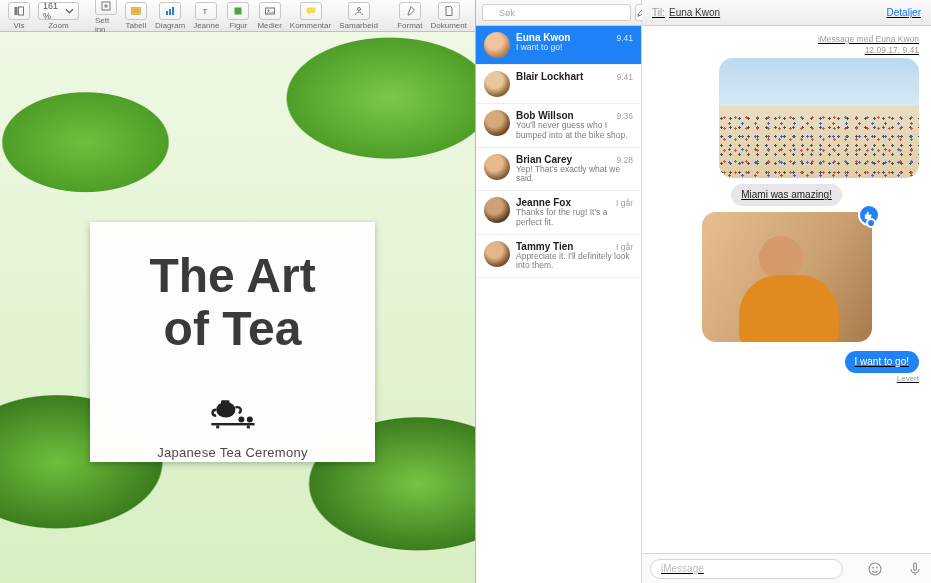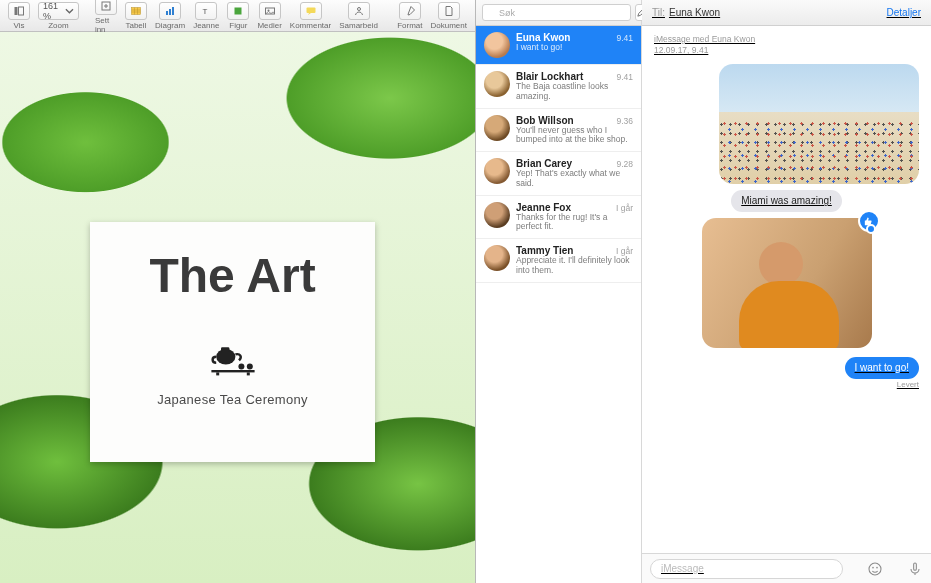--- a/index.html
+++ b/index.html
@@ -59,21 +59,21 @@
 .av4{background:radial-gradient(circle at 40% 35%, #e7b98c 35%, #845a33 70%);}
 .av5{background:radial-gradient(circle at 40% 35%, #cf9f76 35%, #5a3d22 70%);}
 .av6{background:radial-gradient(circle at 40% 35%, #e4b48a 35%, #7a5028 70%);}
 
 .msg-main { flex: 1; display: flex; flex-direction: column; text-decoration: underline; }
 .msg-header { height: 26px; background: linear-gradient(#fafafa,#ececec); border-bottom: 1px solid #d0d0d0; display: flex; align-items: center; padding: 0 10px; font-size: 10px; color: #555; }
 .msg-header .to-label { color: #999; margin-right: 4px; }
 .msg-header .details { margin-left: auto; color: #1476f1; cursor: default; }
 
 .thread { flex: 1; overflow: auto; padding: 8px 12px; background: #fff; display: flex; flex-direction: column; }
-.thread-meta { text-align: left; font-size: 8.5px; color: #9a9a9a; margin-bottom: 6px; line-height: 1.25; }
+.thread-meta { text-align: right; font-size: 8.5px; color: #9a9a9a; line-height: 1.25; }
 .bubble-row { display: flex; margin: 3px 0; }
 .bubble-row.out { justify-content: flex-end; }
 .bubble-row.in { justify-content: center; }
 .bubble { max-width: 200px; border-radius: 14px; padding: 5px 10px; font-size: 10px; line-height: 1.2; }
 .bubble.in { background: #e5e5ea; color: #222; }
 .bubble.out { background: #1f83f7; color: #fff; }
 .img-bubble { border-radius: 14px; overflow: hidden; width: 200px; }
 .img-bubble.beach { height: 120px; background:
   linear-gradient(to bottom, #bcd9ef 0%, #d6e8f4 40%, #e8ddc4 40%, #e0cfa8 100%);
   position: relative; }
@@ -215,20 +215,21 @@
           </svg>
         </div>
       <div class="tb-label">Dokument</div>
     </div>
   </div>
 
   <div class="pages-canvas">
     <div class="paper-card">
       <div class="paper-title">
         <span>The Art</span><br>
+        <span>of Tea</span>
       </div>
       <svg class="tea-icon" viewBox="0 0 100 60">
         <ellipse cx="38" cy="28" rx="16" ry="13" fill="#222"></ellipse>
         <rect x="30" y="12" width="14" height="7" rx="2" fill="#222"></rect>
         <path d="M54 24c8-2 12 4 6 10" fill="none" stroke="#222" stroke-width="4"></path>
         <path d="M22 28c-8 0-8 10 0 10" fill="none" stroke="#222" stroke-width="4"></path>
         <circle cx="64" cy="44" r="5" fill="#222"></circle>
         <circle cx="78" cy="44" r="5" fill="#222"></circle>
         <rect x="14" y="50" width="72" height="4" fill="#222"></rect>
         <rect x="22" y="54" width="5" height="5" fill="#222"></rect>
@@ -266,21 +267,20 @@
             <div class="preview">I want to go!</div>
           </div>
         </div>
         <div class="convo">
           <div class="avatar av2"></div>
           <div class="txt">
             <div class="row1">
               <span class="name">Blair Lockhart</span>
               <span class="time">9.41</span>
             </div>
-            <div class="preview">The Baja coastline looks amazing.</div>
           </div>
         </div>
         <div class="convo">
           <div class="avatar av3"></div>
           <div class="txt">
             <div class="row1">
               <span class="name">Bob Willson</span>
               <span class="time">9.36</span>
             </div>
             <div class="preview">You'll never guess who I bumped into at the bike shop.</div>

